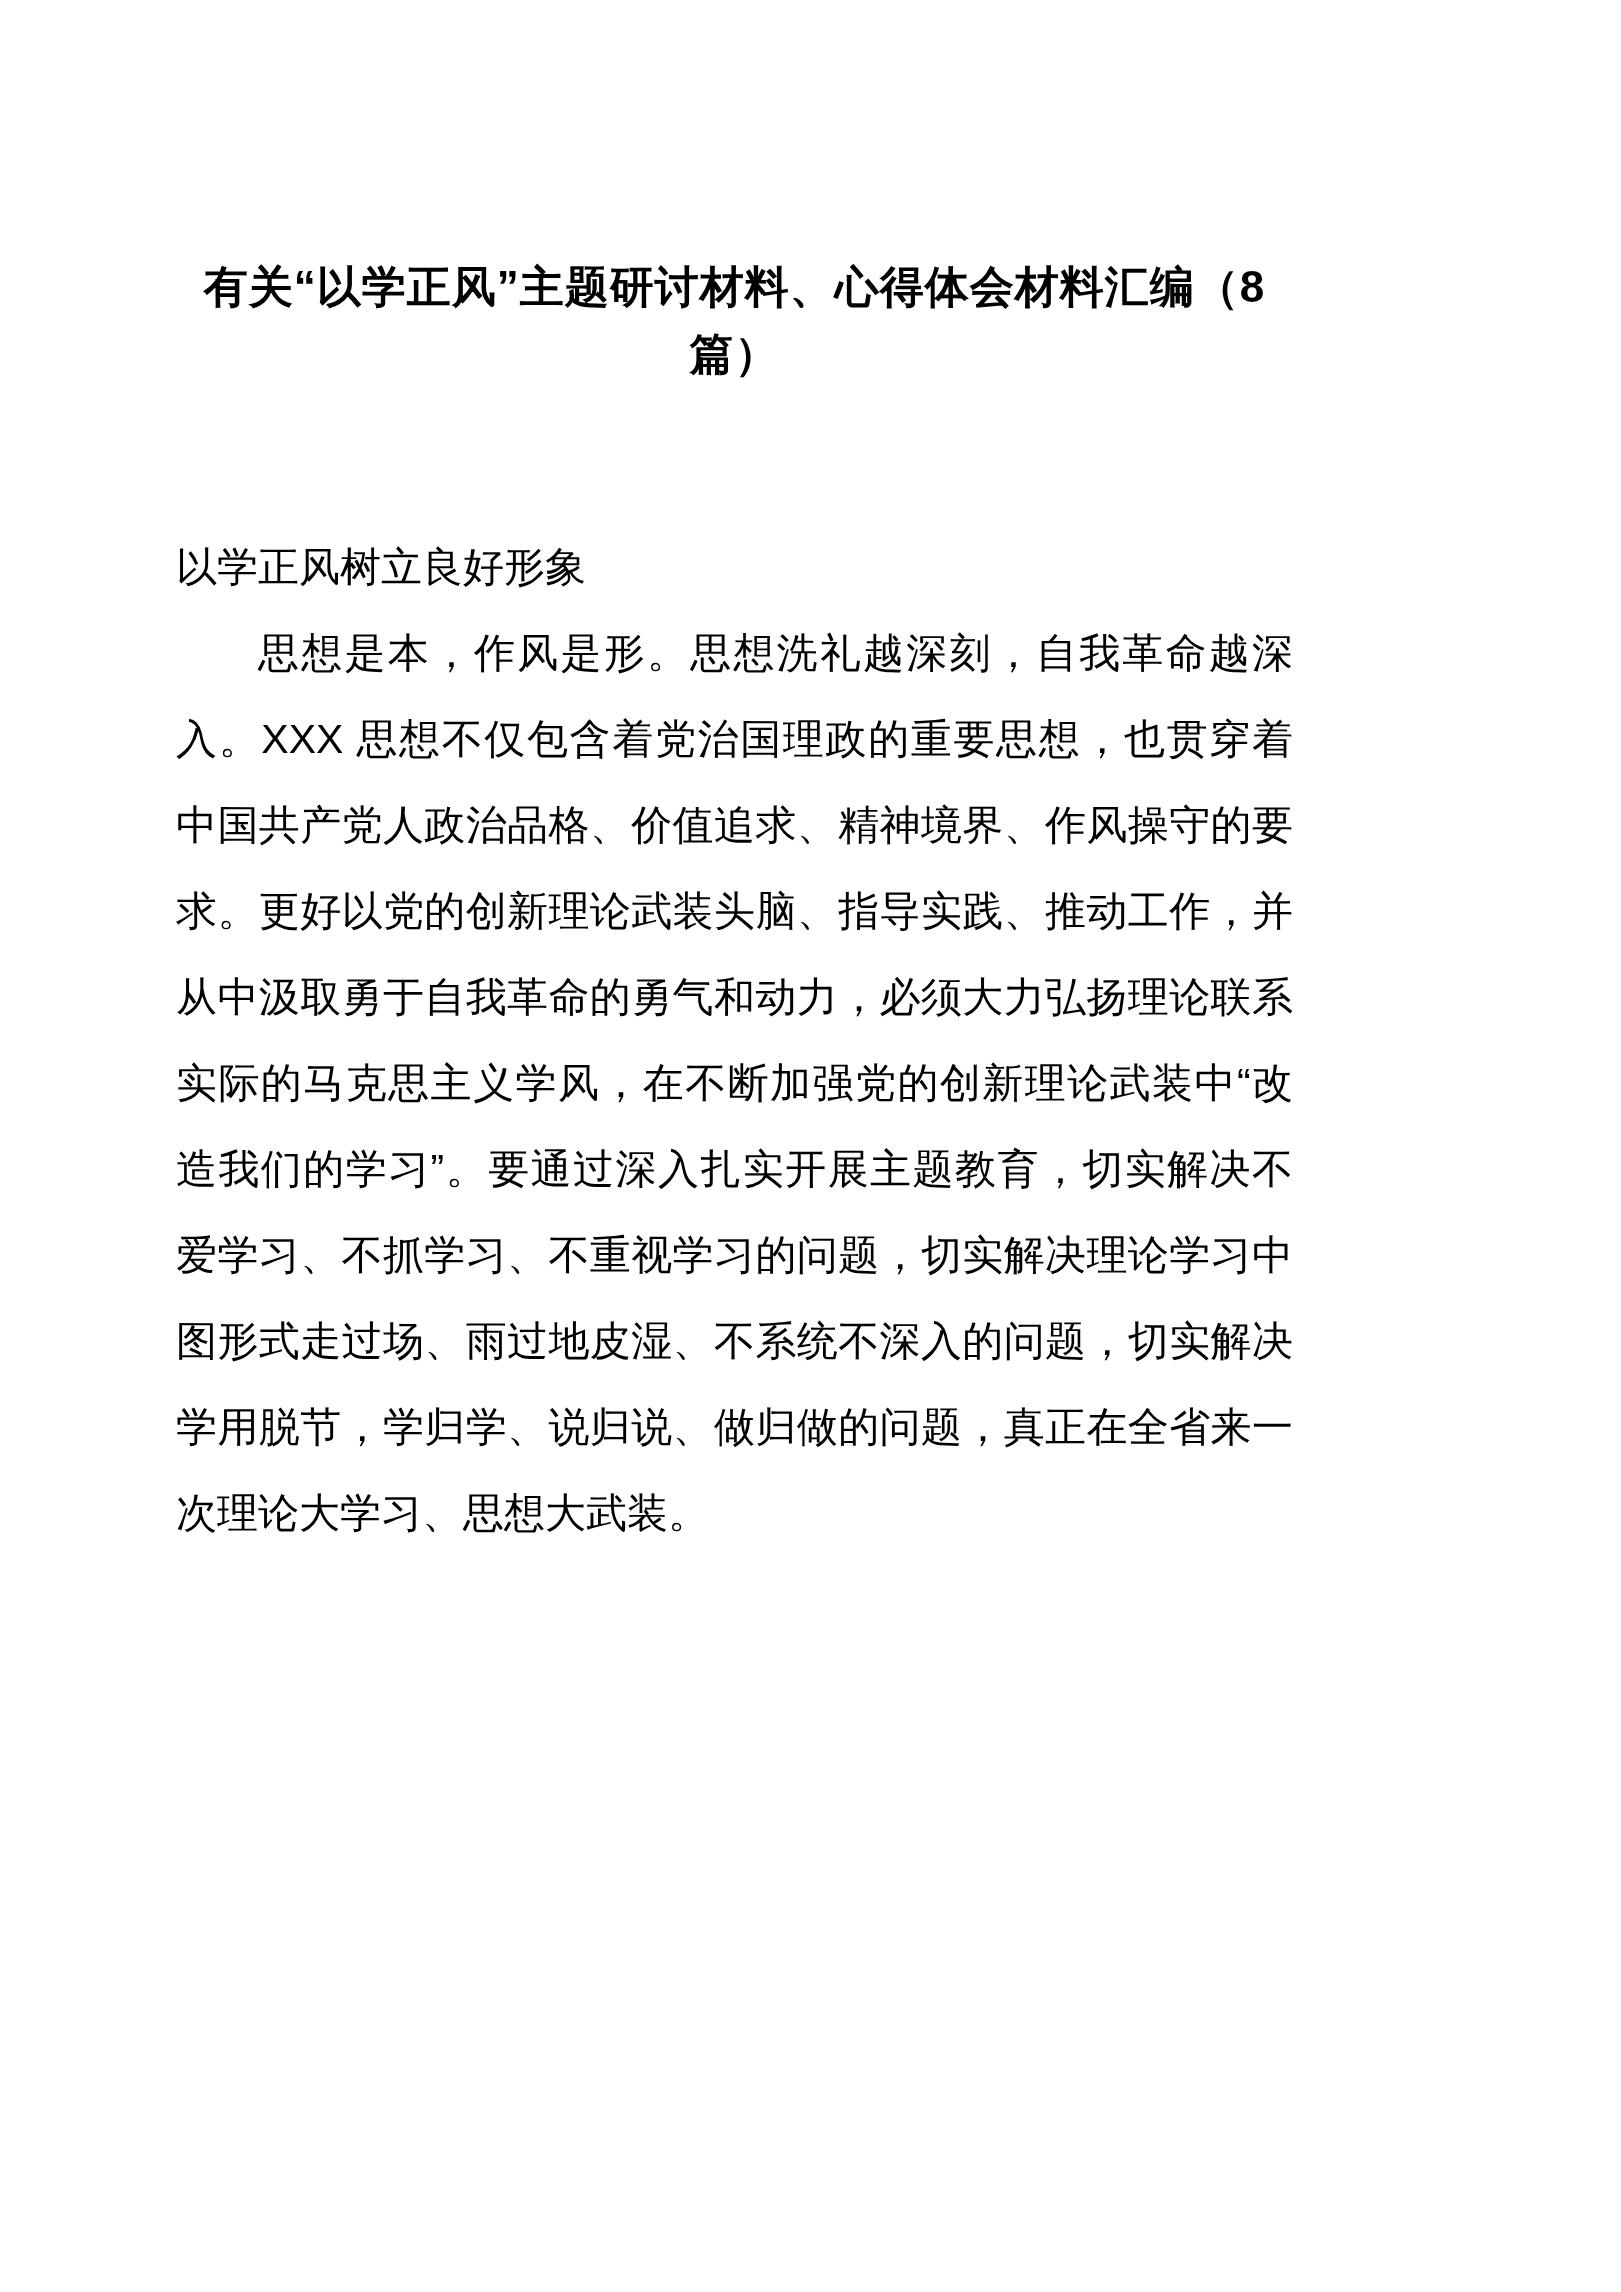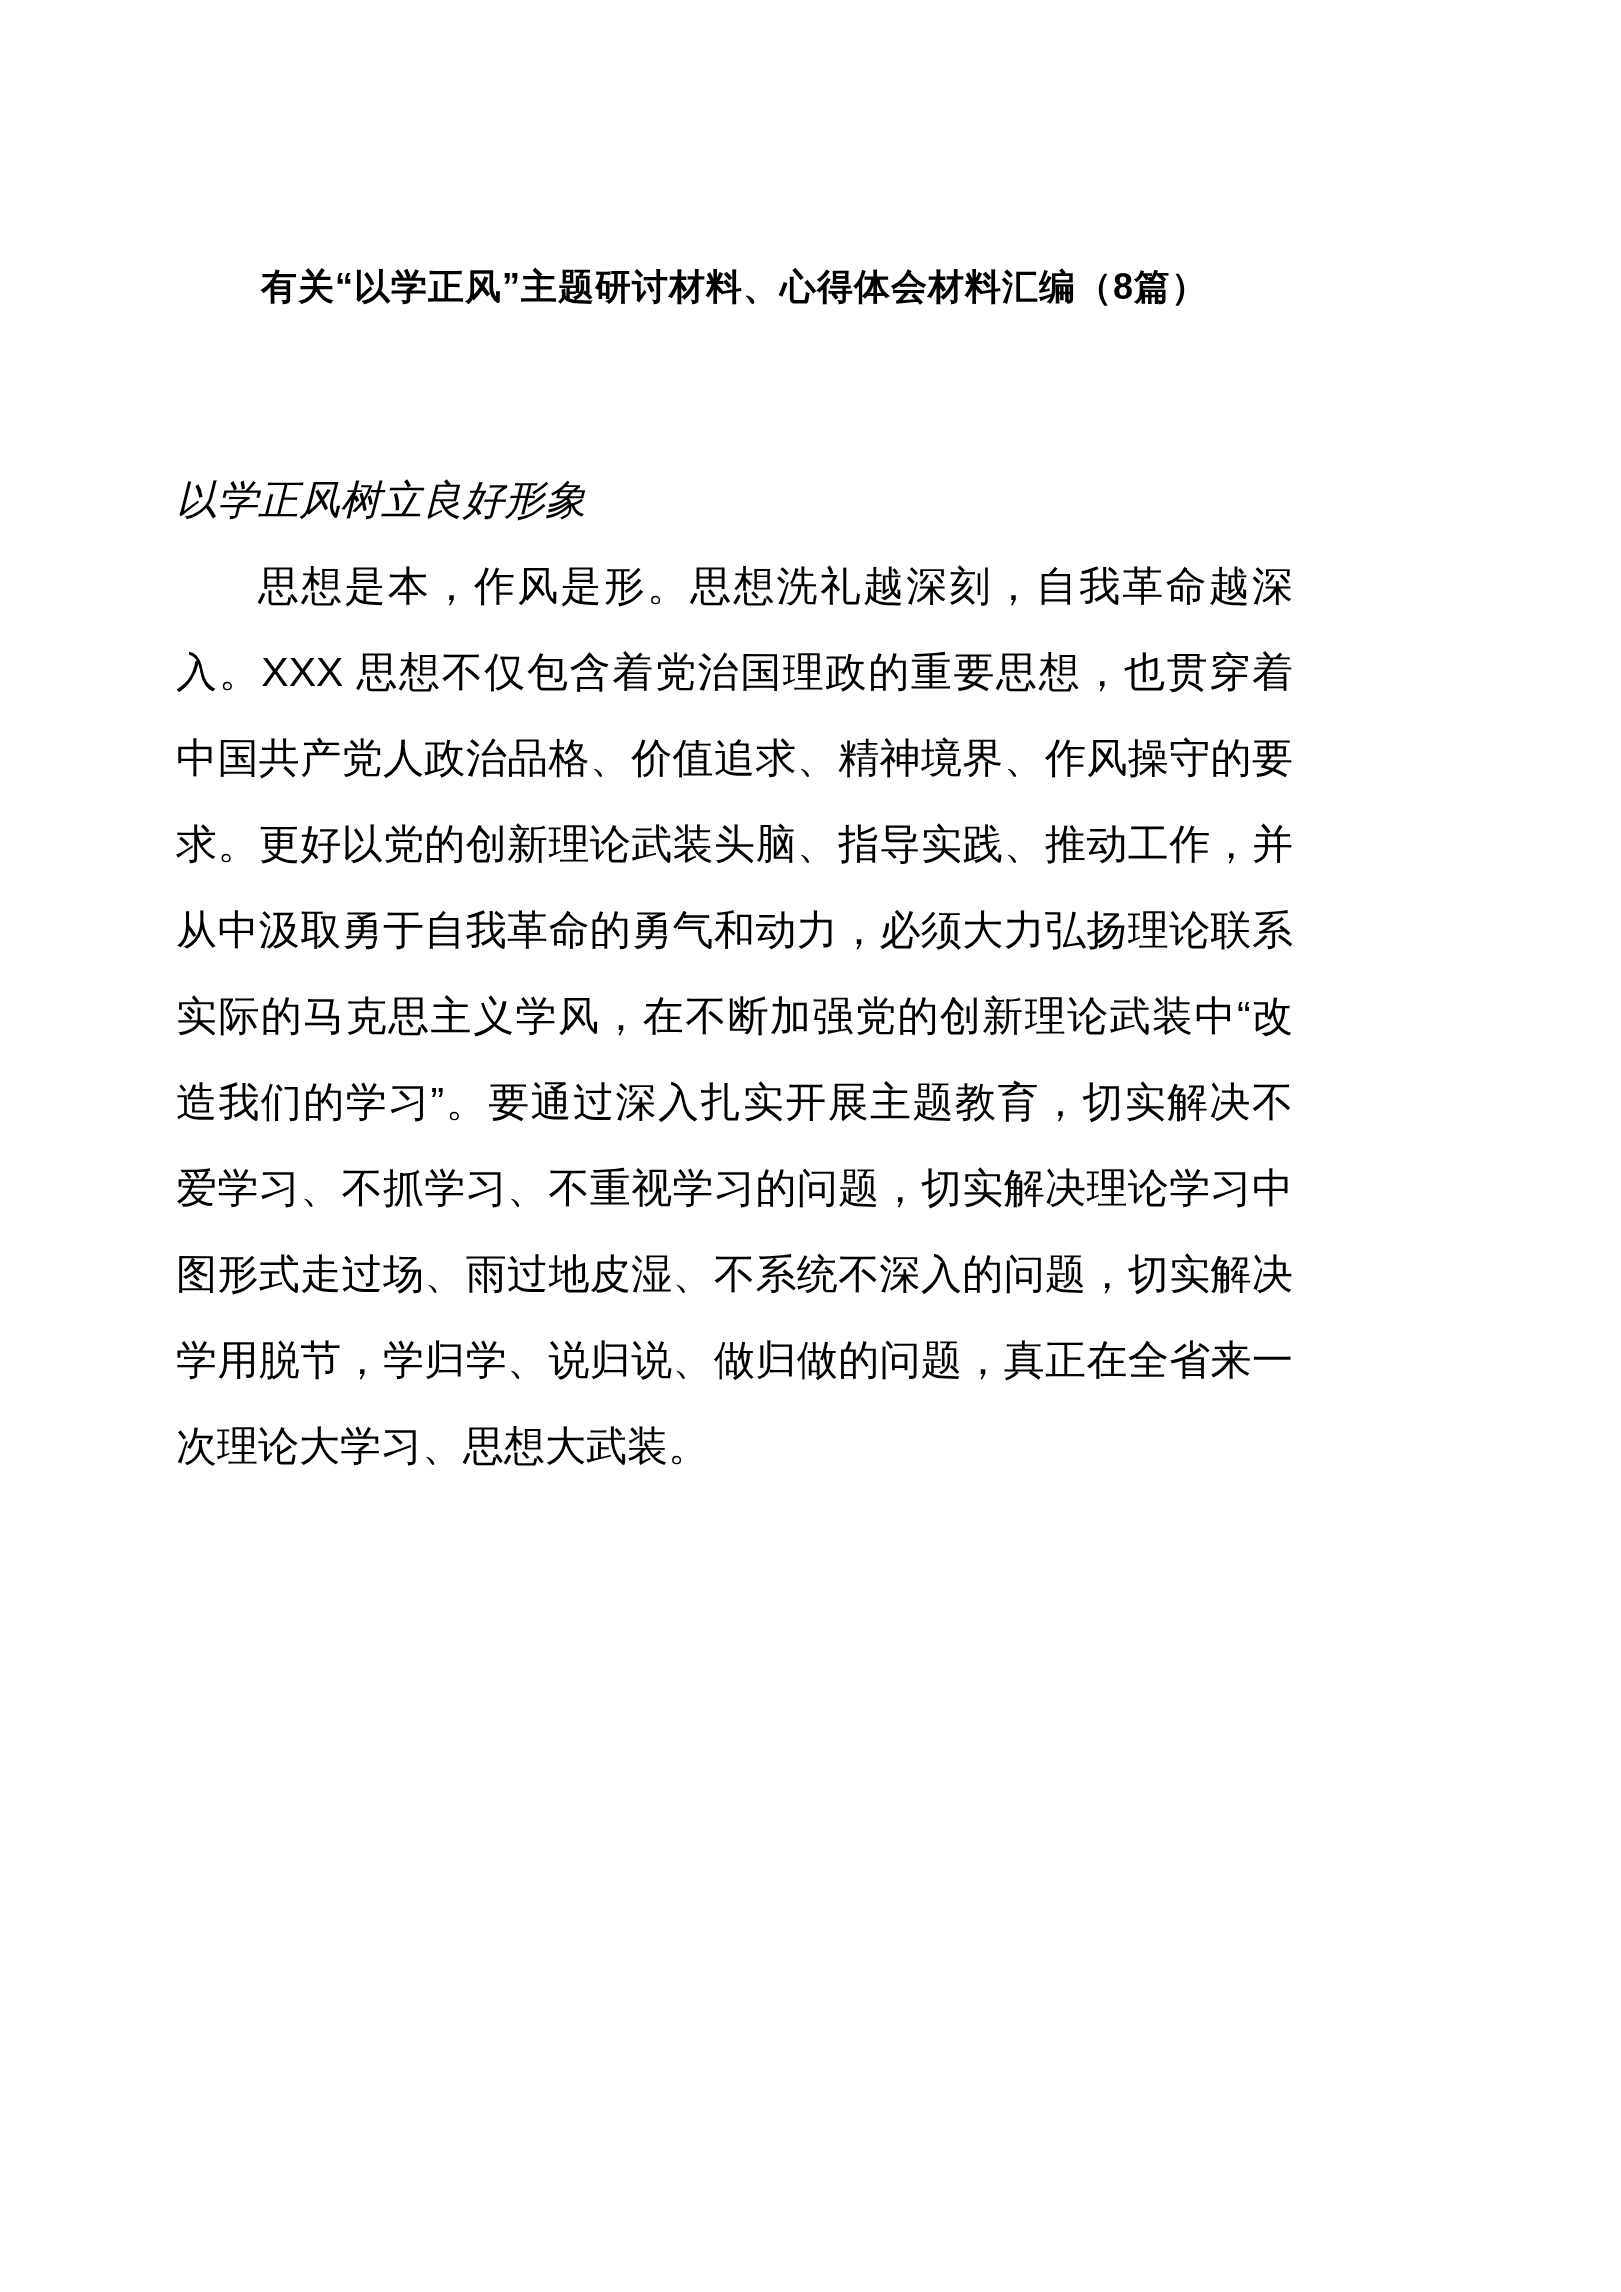--- a/index.html
+++ b/index.html
@@ -18,36 +18,35 @@
   }
   .content {
     position: absolute;
     left: 176px;
     top: 0;
     width: 1117px;
   }
   .doc-title {
     margin: 0;
     margin-top: 253px;
-    font-size: 36px;
+    font-size: 44px;
     font-weight: bold;
     line-height: 67px;
     text-align: center;
     letter-spacing: 1px;
     color: #000000;
   }
   .section-heading {
     margin: 0;
     margin-top: 137px;
     font-size: 41px;
     font-weight: normal;
     line-height: 86px;
     text-align: left;
     color: #000000;
-    font-style: italic;
   }
   .body-para {
     margin: 0;
     font-size: 41px;
     line-height: 86px;
     text-align: justify;
     text-justify: inter-character;
     text-indent: 2em;
     word-break: break-all;
     color: #000000;

